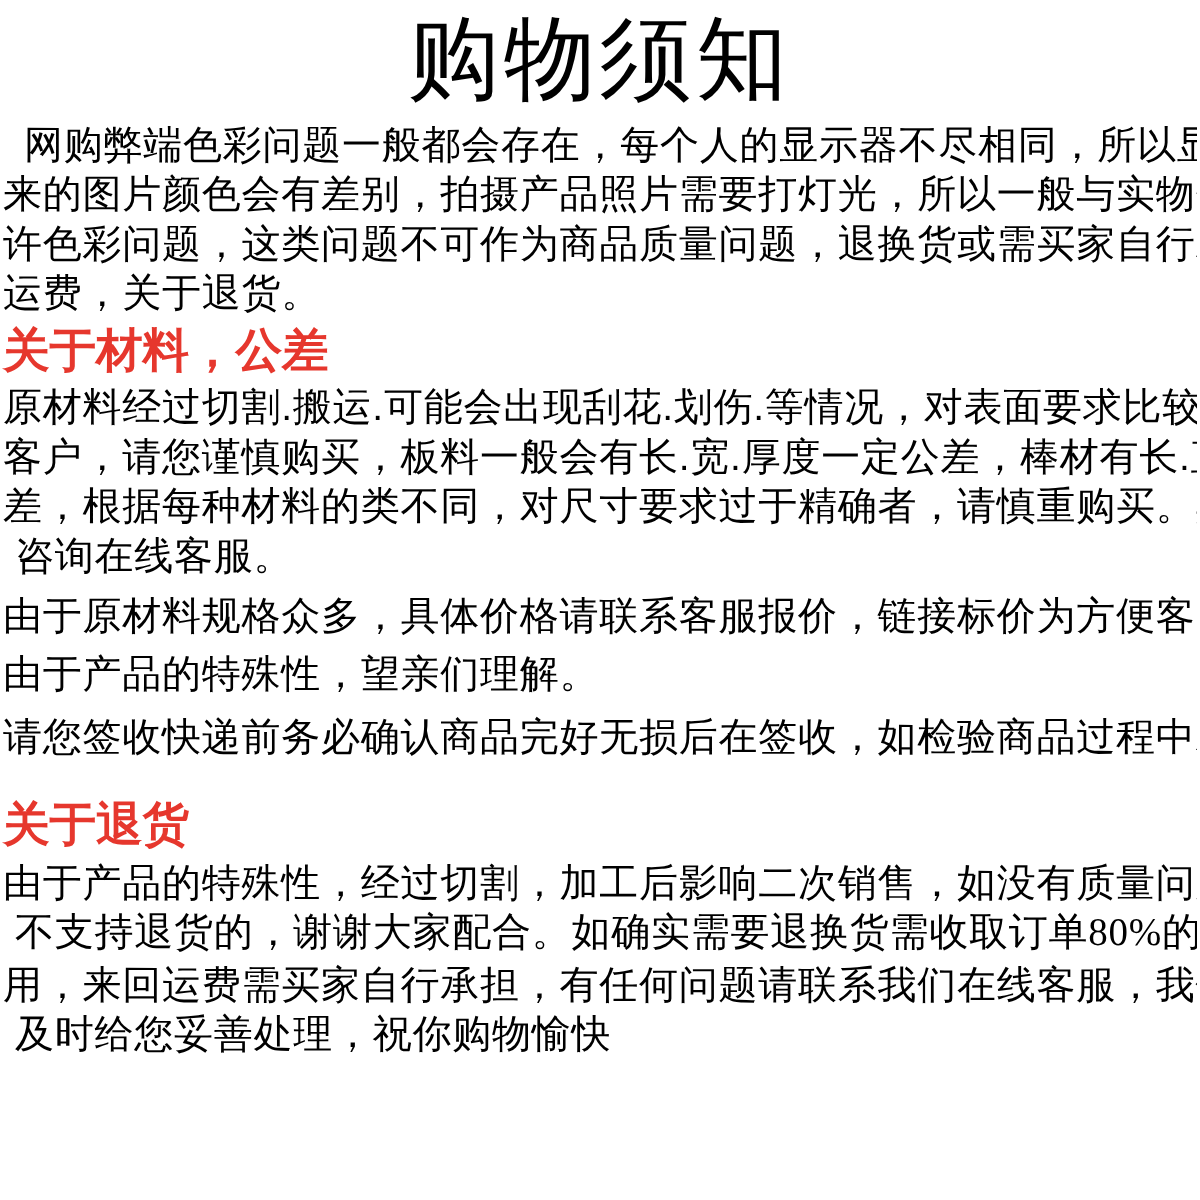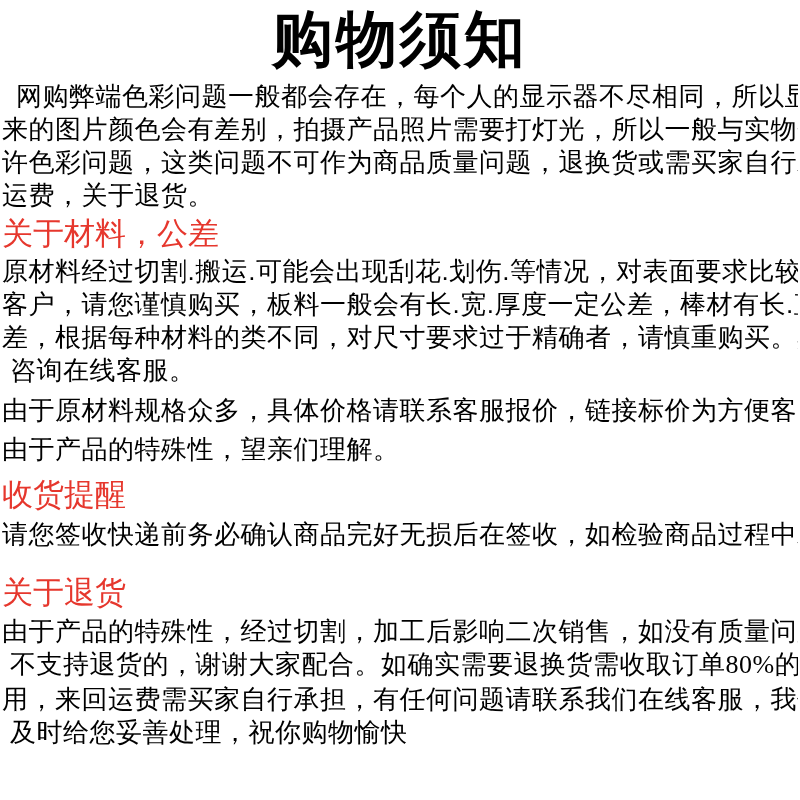--- a/index.html
+++ b/index.html
@@ -14,21 +14,21 @@
   .page {
     width: 800px;
     height: 800px;
     background: #ffffff;
     color: #000000;
     box-sizing: border-box;
     padding: 0 2px;
   }
   .title {
     font-size: 61px;
-    font-weight: 700;
+    font-weight: 400;
     color: #000000;
     text-align: center;
     line-height: 78px;
     height: 80px;
     letter-spacing: 3px;
   }
   .line {
     white-space: nowrap;
     overflow: hidden;
     font-size: 26px;
@@ -38,21 +38,21 @@
   .para-intro .line   { line-height: 33px; }
   .para-s0 .line      { line-height: 33px; }
   .para-s1 .line      { line-height: 39px; }
   .para-s2 .line      { line-height: 37px; }
   .para-s3 .line      { line-height: 34px; }
   .indent-lg { padding-left: 14px; }
   .indent-sm { padding-left: 8px; font-family: Liberation Serif, serif; }
   .heading {
     color: #e6372d;
     font-size: 31px;
-    font-weight: normal;
+    font-weight: bold;
     line-height: 34px;
   }
   .h-s0 { margin-top: 5px; }
   .h-s1 { margin-top: 9px; }
   .h-s2 { margin-top: 9px; }
   .h-s3 { margin-top: 23px; }
   .para-s0, .para-s1, .para-s2, .para-s3 { margin-top: 4px; }
 </style>
 </head>
 <body>
@@ -79,21 +79,20 @@
   </div>
 
   <div>
     <div class="para-s1">
       <div class="line">由于原材料规格众多，具体价格请联系客服报价，链接标价为方便客户下单，</div>
       <div class="line">由于产品的特殊性，望亲们理解。</div>
     </div>
   </div>
 
   <div>
-    <div class="heading h-s2">收货提醒</div>
     <div class="para-s2">
       <div class="line">请您签收快递前务必确认商品完好无损后在签收，如检验商品过程中发现</div>
     </div>
   </div>
 
   <div>
     <div class="heading h-s3">关于退货</div>
     <div class="para-s3">
       <div class="line">由于产品的特殊性，经过切割，加工后影响二次销售，如没有质量问题我们</div>
       <div class="line indent-sm">不支持退货的，谢谢大家配合。如确实需要退换货需收取订单80%的费</div>

